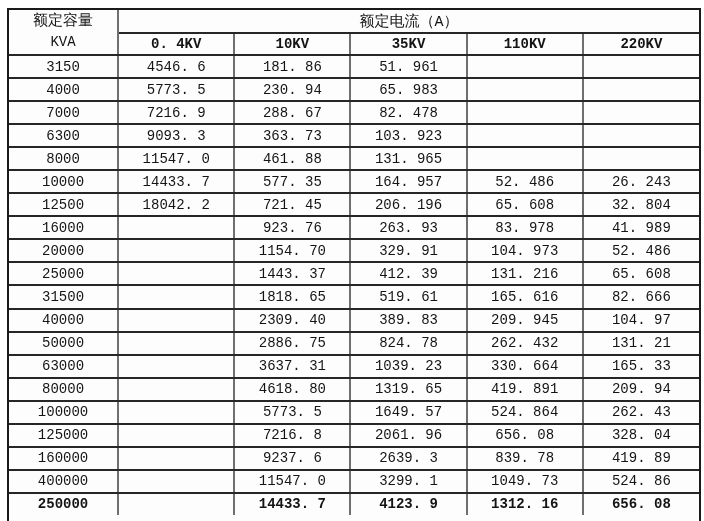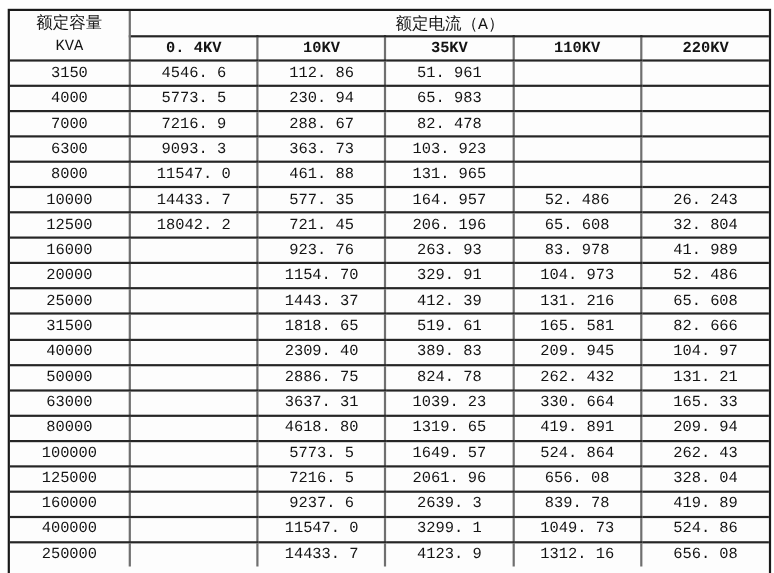--- a/index.html
+++ b/index.html
@@ -34,21 +34,21 @@
     border-bottom: 2px solid #262626;
     padding: 0;
     margin: 0;
     text-align: center;
     vertical-align: middle;
     font-weight: normal;
     white-space: nowrap;
     overflow: hidden;
   }
   tr > *:last-child { border-right: none; }
-  tbody tr:last-child > td { border-bottom: none; }
+  tbody tr:last-child > td { border-bottom: none; font-weight: bold; }
   thead tr.hrow1 th { height: 22px; font-size: 15px; text-align: center; }
   thead tr.hrow2 th { height: 20px; font-size: 14px; font-weight: bold; }
   th.capacity-head { height: 44px; font-size: 15px; line-height: 21px; }
   th.capacity-head .cap-sub { font-size: 14px; }
   tbody td {
     height: 21.05px;
     font-size: 14px;
   }
 </style>
 </head>
@@ -77,21 +77,21 @@
         <th>10KV</th>
         <th>35KV</th>
         <th>110KV</th>
         <th>220KV</th>
       </tr>
     </thead>
     <tbody>
         <tr>
           <td>3150</td>
           <td>4546. 6</td>
-          <td>112. 86</td>
+          <td>181. 86</td>
           <td>51. 961</td>
           <td></td>
           <td></td>
         </tr>
         <tr>
           <td>4000</td>
           <td>5773. 5</td>
           <td>230. 94</td>
           <td>65. 983</td>
           <td></td>
@@ -159,21 +159,21 @@
           <td>1443. 37</td>
           <td>412. 39</td>
           <td>131. 216</td>
           <td>65. 608</td>
         </tr>
         <tr>
           <td>31500</td>
           <td></td>
           <td>1818. 65</td>
           <td>519. 61</td>
-          <td>165. 581</td>
+          <td>165. 616</td>
           <td>82. 666</td>
         </tr>
         <tr>
           <td>40000</td>
           <td></td>
           <td>2309. 40</td>
           <td>389. 83</td>
           <td>209. 945</td>
           <td>104. 97</td>
         </tr>
@@ -205,21 +205,21 @@
           <td>100000</td>
           <td></td>
           <td>5773. 5</td>
           <td>1649. 57</td>
           <td>524. 864</td>
           <td>262. 43</td>
         </tr>
         <tr>
           <td>125000</td>
           <td></td>
-          <td>7216. 5</td>
+          <td>7216. 8</td>
           <td>2061. 96</td>
           <td>656. 08</td>
           <td>328. 04</td>
         </tr>
         <tr>
           <td>160000</td>
           <td></td>
           <td>9237. 6</td>
           <td>2639. 3</td>
           <td>839. 78</td>

